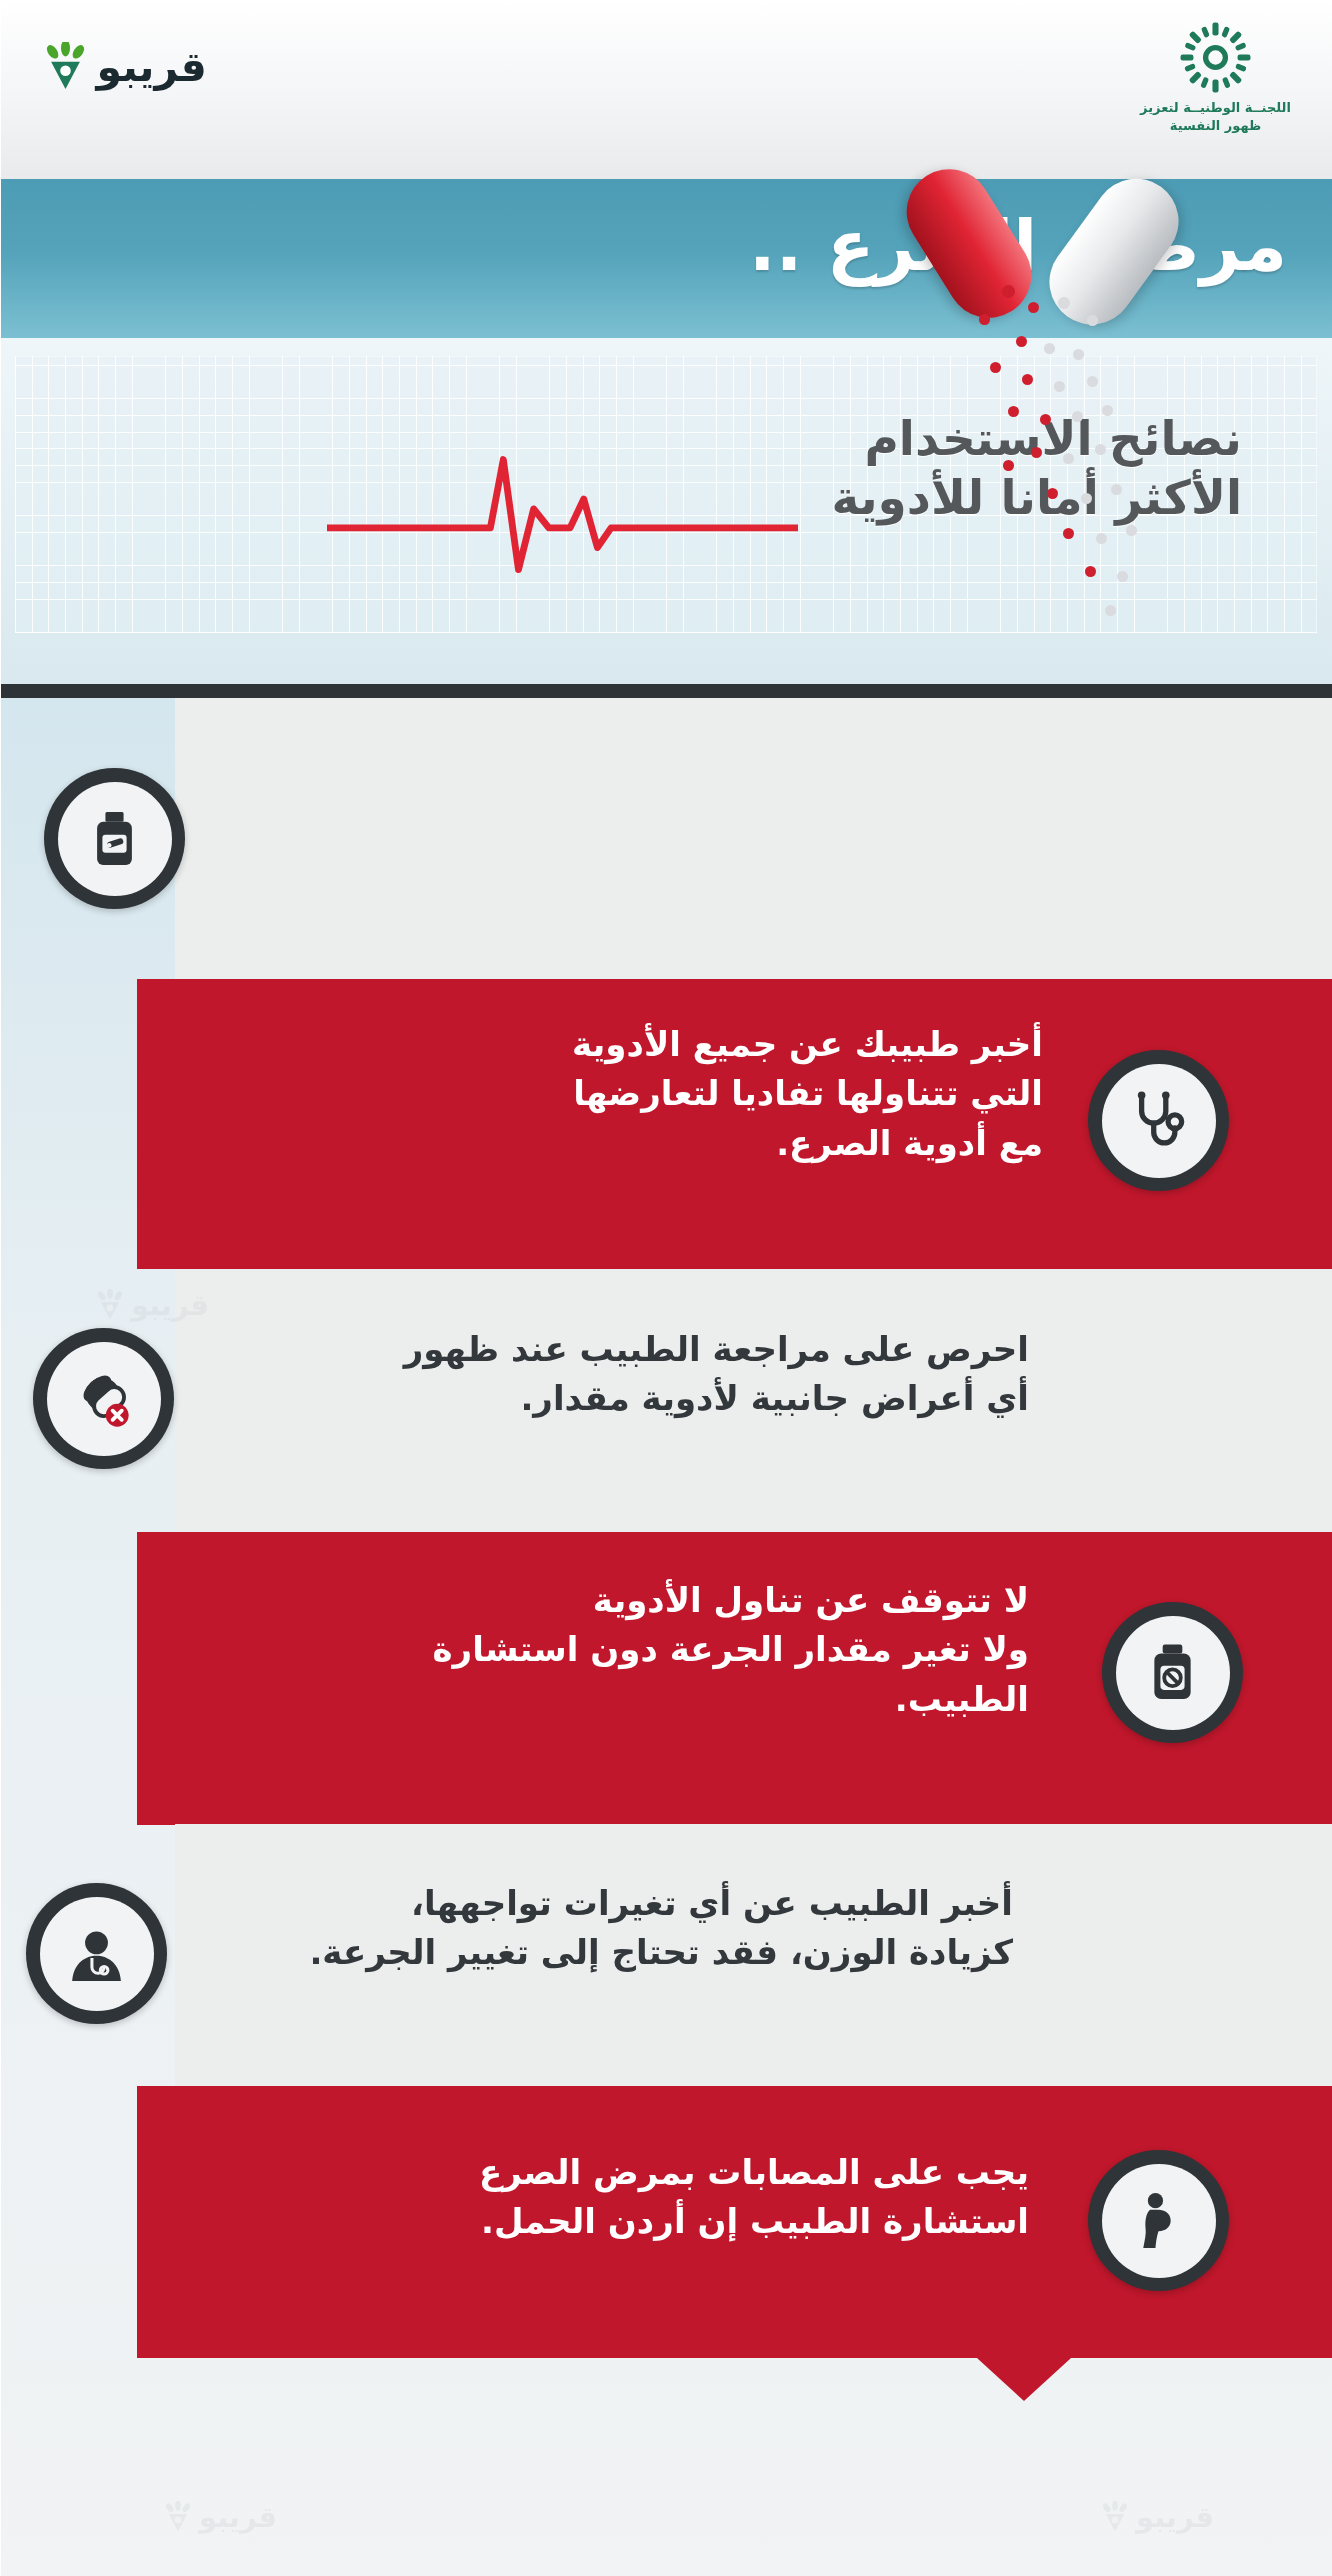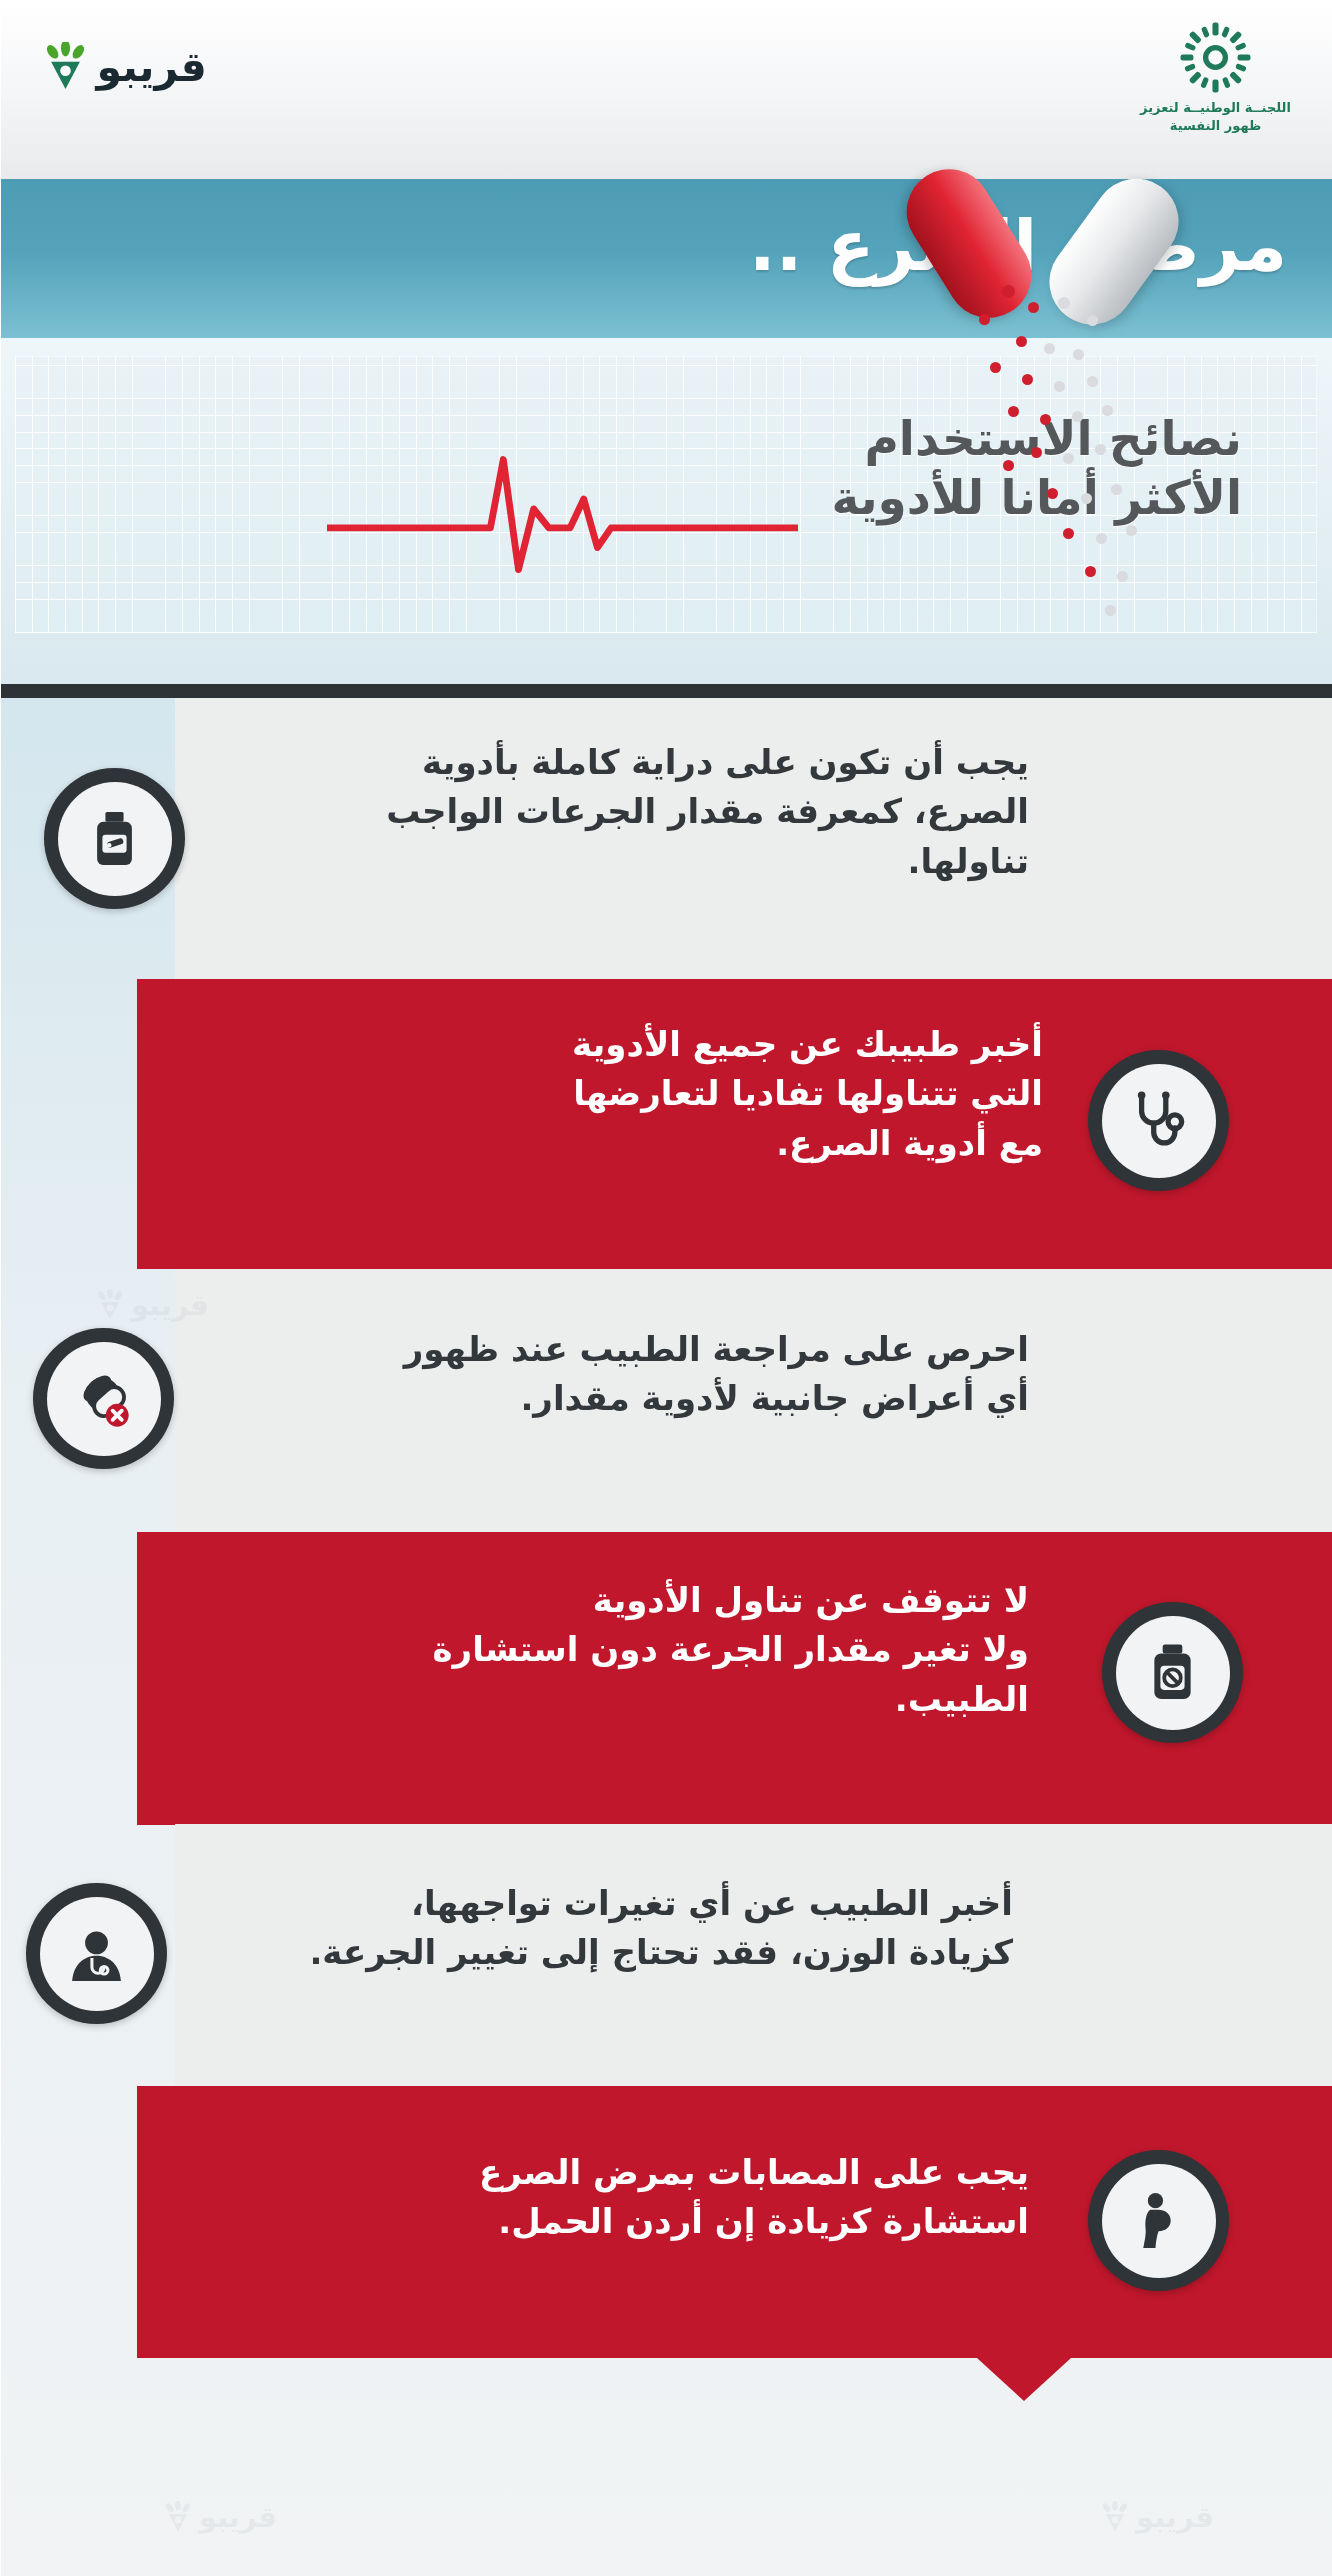--- a/index.html
+++ b/index.html
@@ -375,23 +375,20 @@
   <div class="dot" style="left:246px;top:419px;width:10.6px;height:10.6px;background:#d9dbde;"></div>
 </div>
 
 <div class="dark-sep"></div>
 
 <div class="tips">
 
   <div class="tip light" style="top:0px;height:281px;">
     <div class="band"></div>
     <div class="arrow" style="left:880px;top:281px;"></div>
-    <div class="tip-text" style="right:304px;top:40px;width:889px;">يجب أن تكون على دراية كاملة بأدوية
-الصرع، كمعرفة مقدار الجرعات الواجب
-تناولها.</div>
     <div class="badge" style="left:44px;top:70px;">
       <div class="inner">
         <svg width="65" height="65" viewBox="0 0 86 86" aria-hidden="true">
           <rect x="31" y="8" width="24" height="13" rx="2" fill="#2f3438"></rect>
           <rect x="20" y="21" width="46" height="57" rx="8" fill="#2f3438"></rect>
           <rect x="27" y="38" width="32" height="24" rx="4" fill="#f2f3f4"></rect>
           <rect x="33" y="45" width="22" height="8" rx="4" fill="#2f3438" transform="rotate(-18 44 49)"></rect>
           <circle cx="36" cy="52" r="3" fill="#f2f3f4"></circle>
         </svg>
       </div>
@@ -470,21 +467,21 @@
           <circle cx="54" cy="66" r="5" fill="none" stroke="#f2f3f4" stroke-width="4"></circle>
         </svg>
       </div>
     </div>
   </div>
 
   <div class="tip red" style="top:1388px;height:272px;">
     <div class="band"></div>
     <div class="arrow" style="left:977px;top:272px;"></div>
     <div class="tip-text" style="right:304px;top:62px;width:897px;">يجب على المصابات بمرض الصرع
-استشارة كزيادة إن أردن الحمل.</div>
+استشارة الطبيب إن أردن الحمل.</div>
     <div class="badge" style="left:1088px;top:64px;">
       <div class="inner">
         <svg width="67" height="67" viewBox="0 0 88 88" aria-hidden="true">
           <circle cx="40" cy="18" r="10" fill="#2f3438"></circle>
           <path d="M33 30 C28 34 26 44 27 54 C28 62 26 70 24 80 L40 80 C41 70 42 64 44 58 C54 58 60 52 60 44 C60 35 52 30 44 30 Z" fill="#2f3438"></path>
           <path d="M44 34 C52 34 56 39 56 45 C56 51 51 55 44 55 Z" fill="#2f3438"></path>
         </svg>
       </div>
     </div>
   </div>

